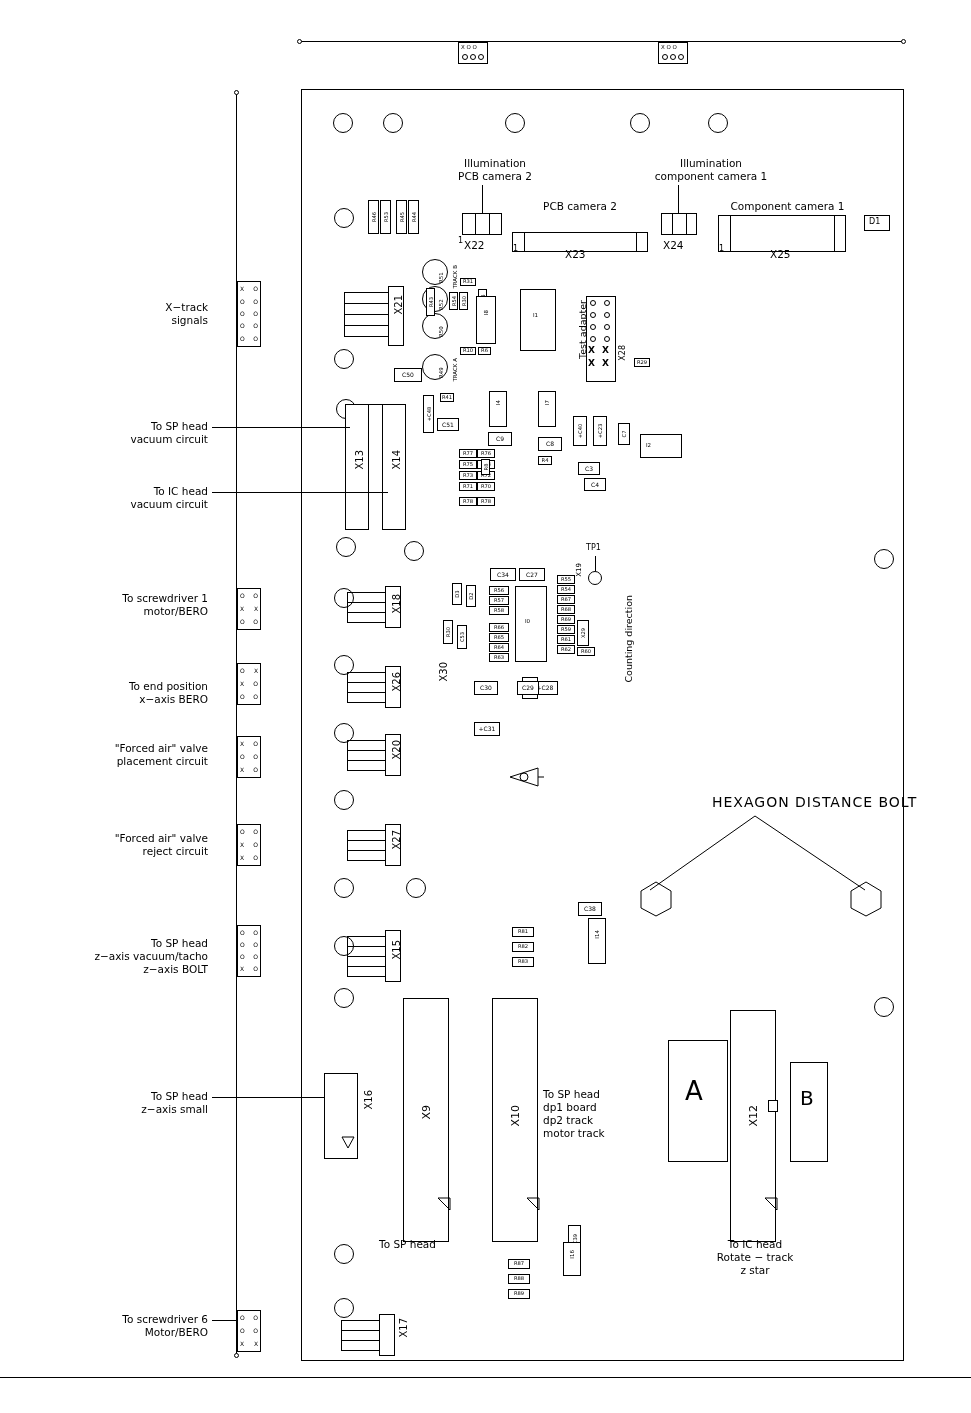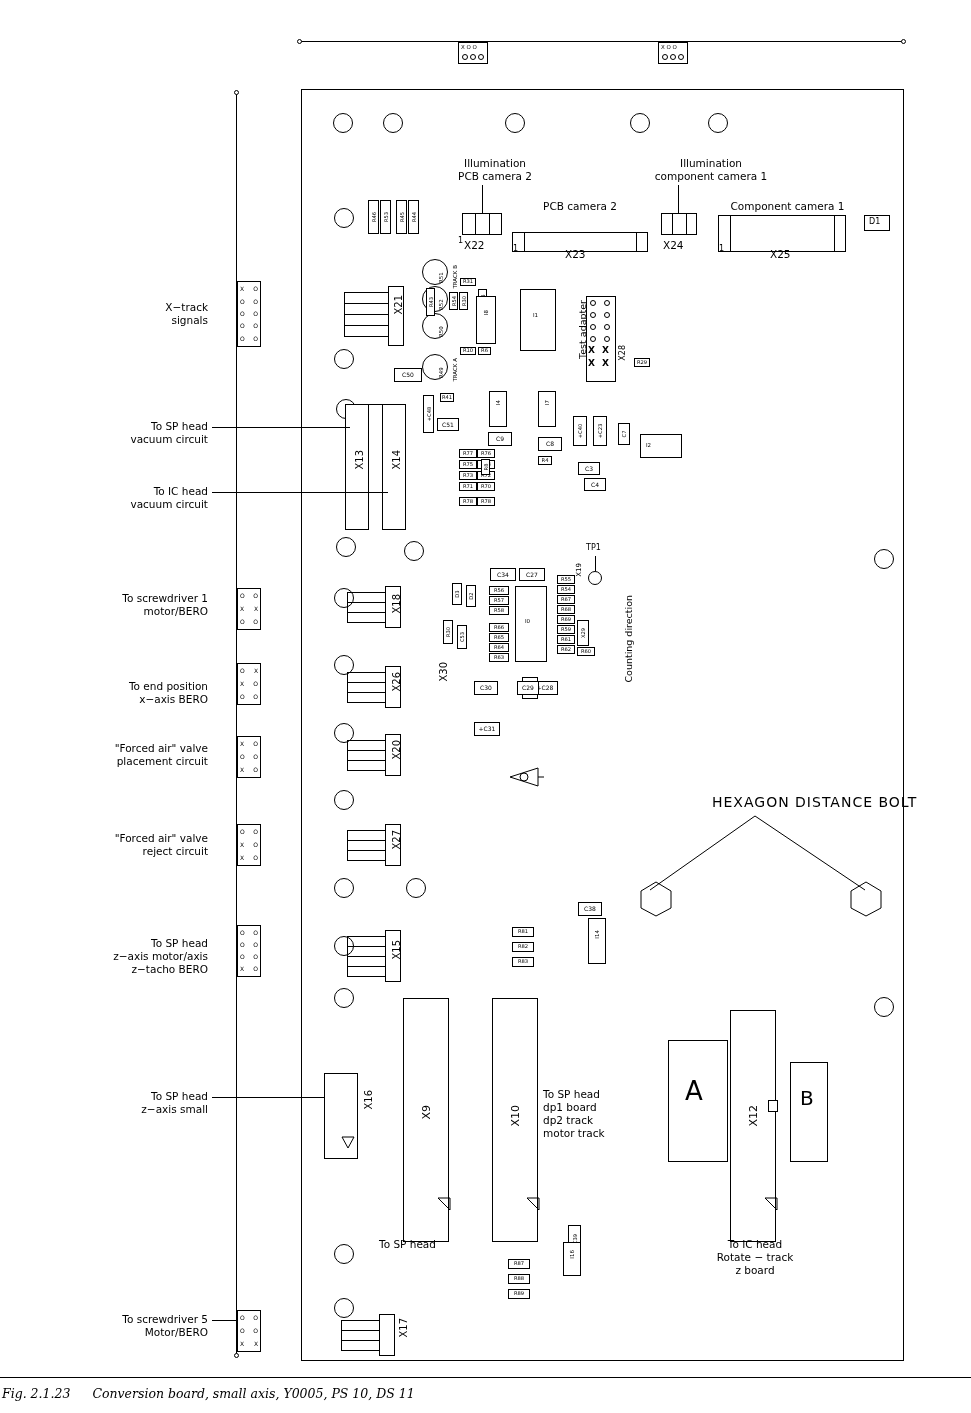--- a/index.html
+++ b/index.html
@@ -449,21 +449,21 @@
 
   <div class="conn" style="left:385px;top:930px;width:16px;height:52px;"></div>
   <div class="line hline" style="left:347px;top:936px;width:38px;"></div>
   <div class="line hline" style="left:347px;top:946px;width:38px;"></div>
   <div class="line hline" style="left:347px;top:956px;width:38px;"></div>
   <div class="line hline" style="left:347px;top:966px;width:38px;"></div>
   <div class="line hline" style="left:347px;top:976px;width:38px;"></div>
   <div class="line vline" style="left:347px;top:936px;height:40px;"></div>
   <div class="lbl vtext" style="left:390px;top:940px;font-size:10px;">X15</div>
 
-  <div class="lbl r" style="left:45px;top:937px;width:163px;"><span>To SP head</span><br><span>z−axis motor/axis</span><br><span>z−tacho BERO</span></div>
+  <div class="lbl r" style="left:45px;top:937px;width:163px;"><span>To SP head</span><br><span>z−axis vacuum/tacho</span><br><span>z−axis BOLT</span></div>
   <div class="pinbox" style="left:237px;top:925px;width:24px;height:52px;">
     <div class="pinrow">
         <span>O</span>
         <span>O</span>
       </div>
     <div class="pinrow">
         <span>O</span>
         <span>O</span>
       </div>
     <div class="pinrow">
@@ -519,45 +519,42 @@
   <div class="conn" style="left:730px;top:1010px;width:46px;height:232px;"></div>
   <div class="abs" style="left:764px;top:1196px;"><svg width="14" height="14" viewBox="0 0 14 14">
         <path d="M1 1 L13 1 L13 13 Z" fill="none" stroke="#000" stroke-width="1"></path>
       </svg></div>
   <div class="lbl vtext" style="left:747px;top:1105px;font-size:11px;">X12</div>
   <div class="box" style="left:768px;top:1100px;width:10px;height:12px;"></div>
 
   <div class="conn" style="left:790px;top:1062px;width:38px;height:100px;"></div>
   <div class="lbl" style="left:800px;top:1092px;font-size:20px;">B</div>
 
-  <div class="lbl c" style="left:690px;top:1238px;width:130px;"><span>To IC head</span><br><span>Rotate − track</span><br><span>z board</span></div>
+  <div class="lbl c" style="left:690px;top:1238px;width:130px;"><span>To IC head</span><br><span>Rotate − track</span><br><span>z star</span></div>
 
   <div class="conn" style="left:379px;top:1314px;width:16px;height:42px;"></div>
   <div class="line hline" style="left:341px;top:1320px;width:38px;"></div>
   <div class="line hline" style="left:341px;top:1330px;width:38px;"></div>
   <div class="line hline" style="left:341px;top:1340px;width:38px;"></div>
   <div class="line hline" style="left:341px;top:1350px;width:38px;"></div>
   <div class="line vline" style="left:341px;top:1320px;height:30px;"></div>
   <div class="lbl vtext" style="left:397px;top:1318px;font-size:10px;">X17</div>
 
-  <div class="lbl r" style="left:45px;top:1313px;width:163px;"><span>To screwdriver 5</span><br><span>Motor/BERO</span></div>
+  <div class="lbl r" style="left:45px;top:1313px;width:163px;"><span>To screwdriver 6</span><br><span>Motor/BERO</span></div>
   <div class="line hline" style="left:212px;top:1320px;width:26px;"></div>
   <div class="pinbox" style="left:237px;top:1310px;width:24px;height:42px;">
     <div class="pinrow">
         <span>O</span>
         <span>O</span>
       </div>
     <div class="pinrow">
         <span>O</span>
         <span>O</span>
       </div>
     <div class="pinrow">
         <span>X</span>
         <span>X</span>
       </div>
   </div>
 
   <div class="hdrline"></div>
-  <div class="caption">
-    <span class="num">Fig. 2.1.23</span><span>Conversion board, small axis, Y0005, PS 10, DS 11</span>
-  </div>
 
 </div>
 
 </body></html>

